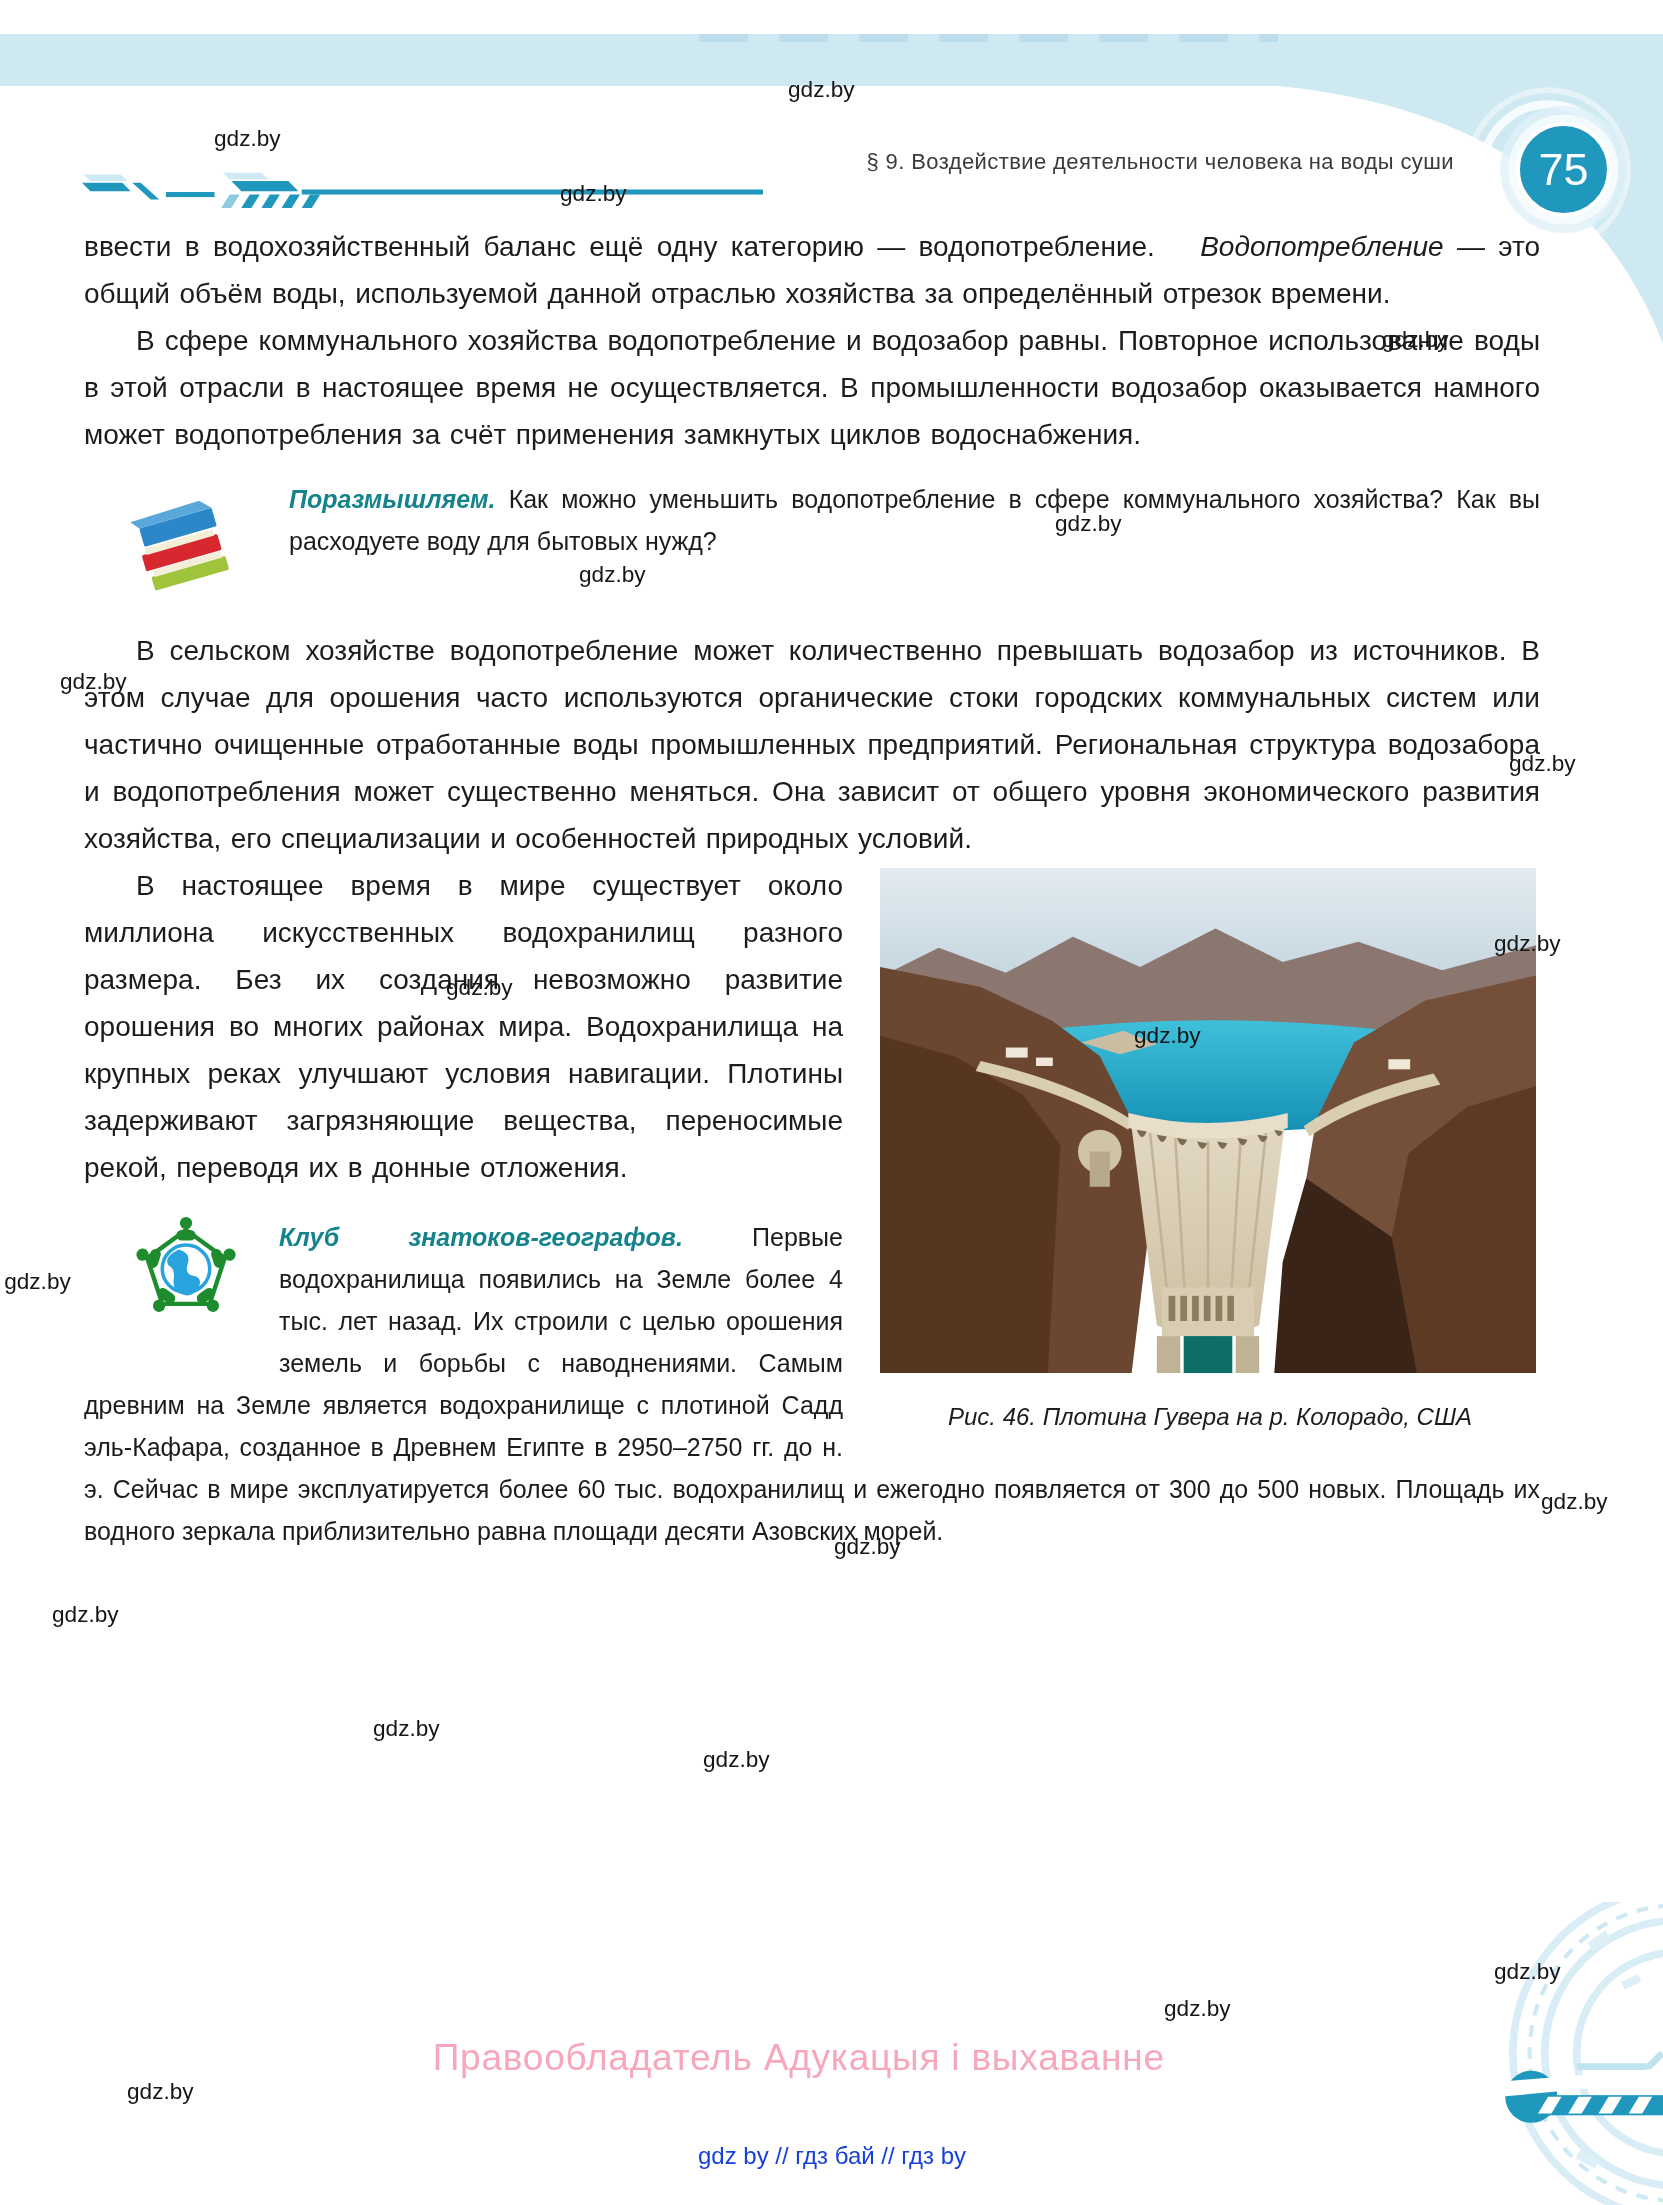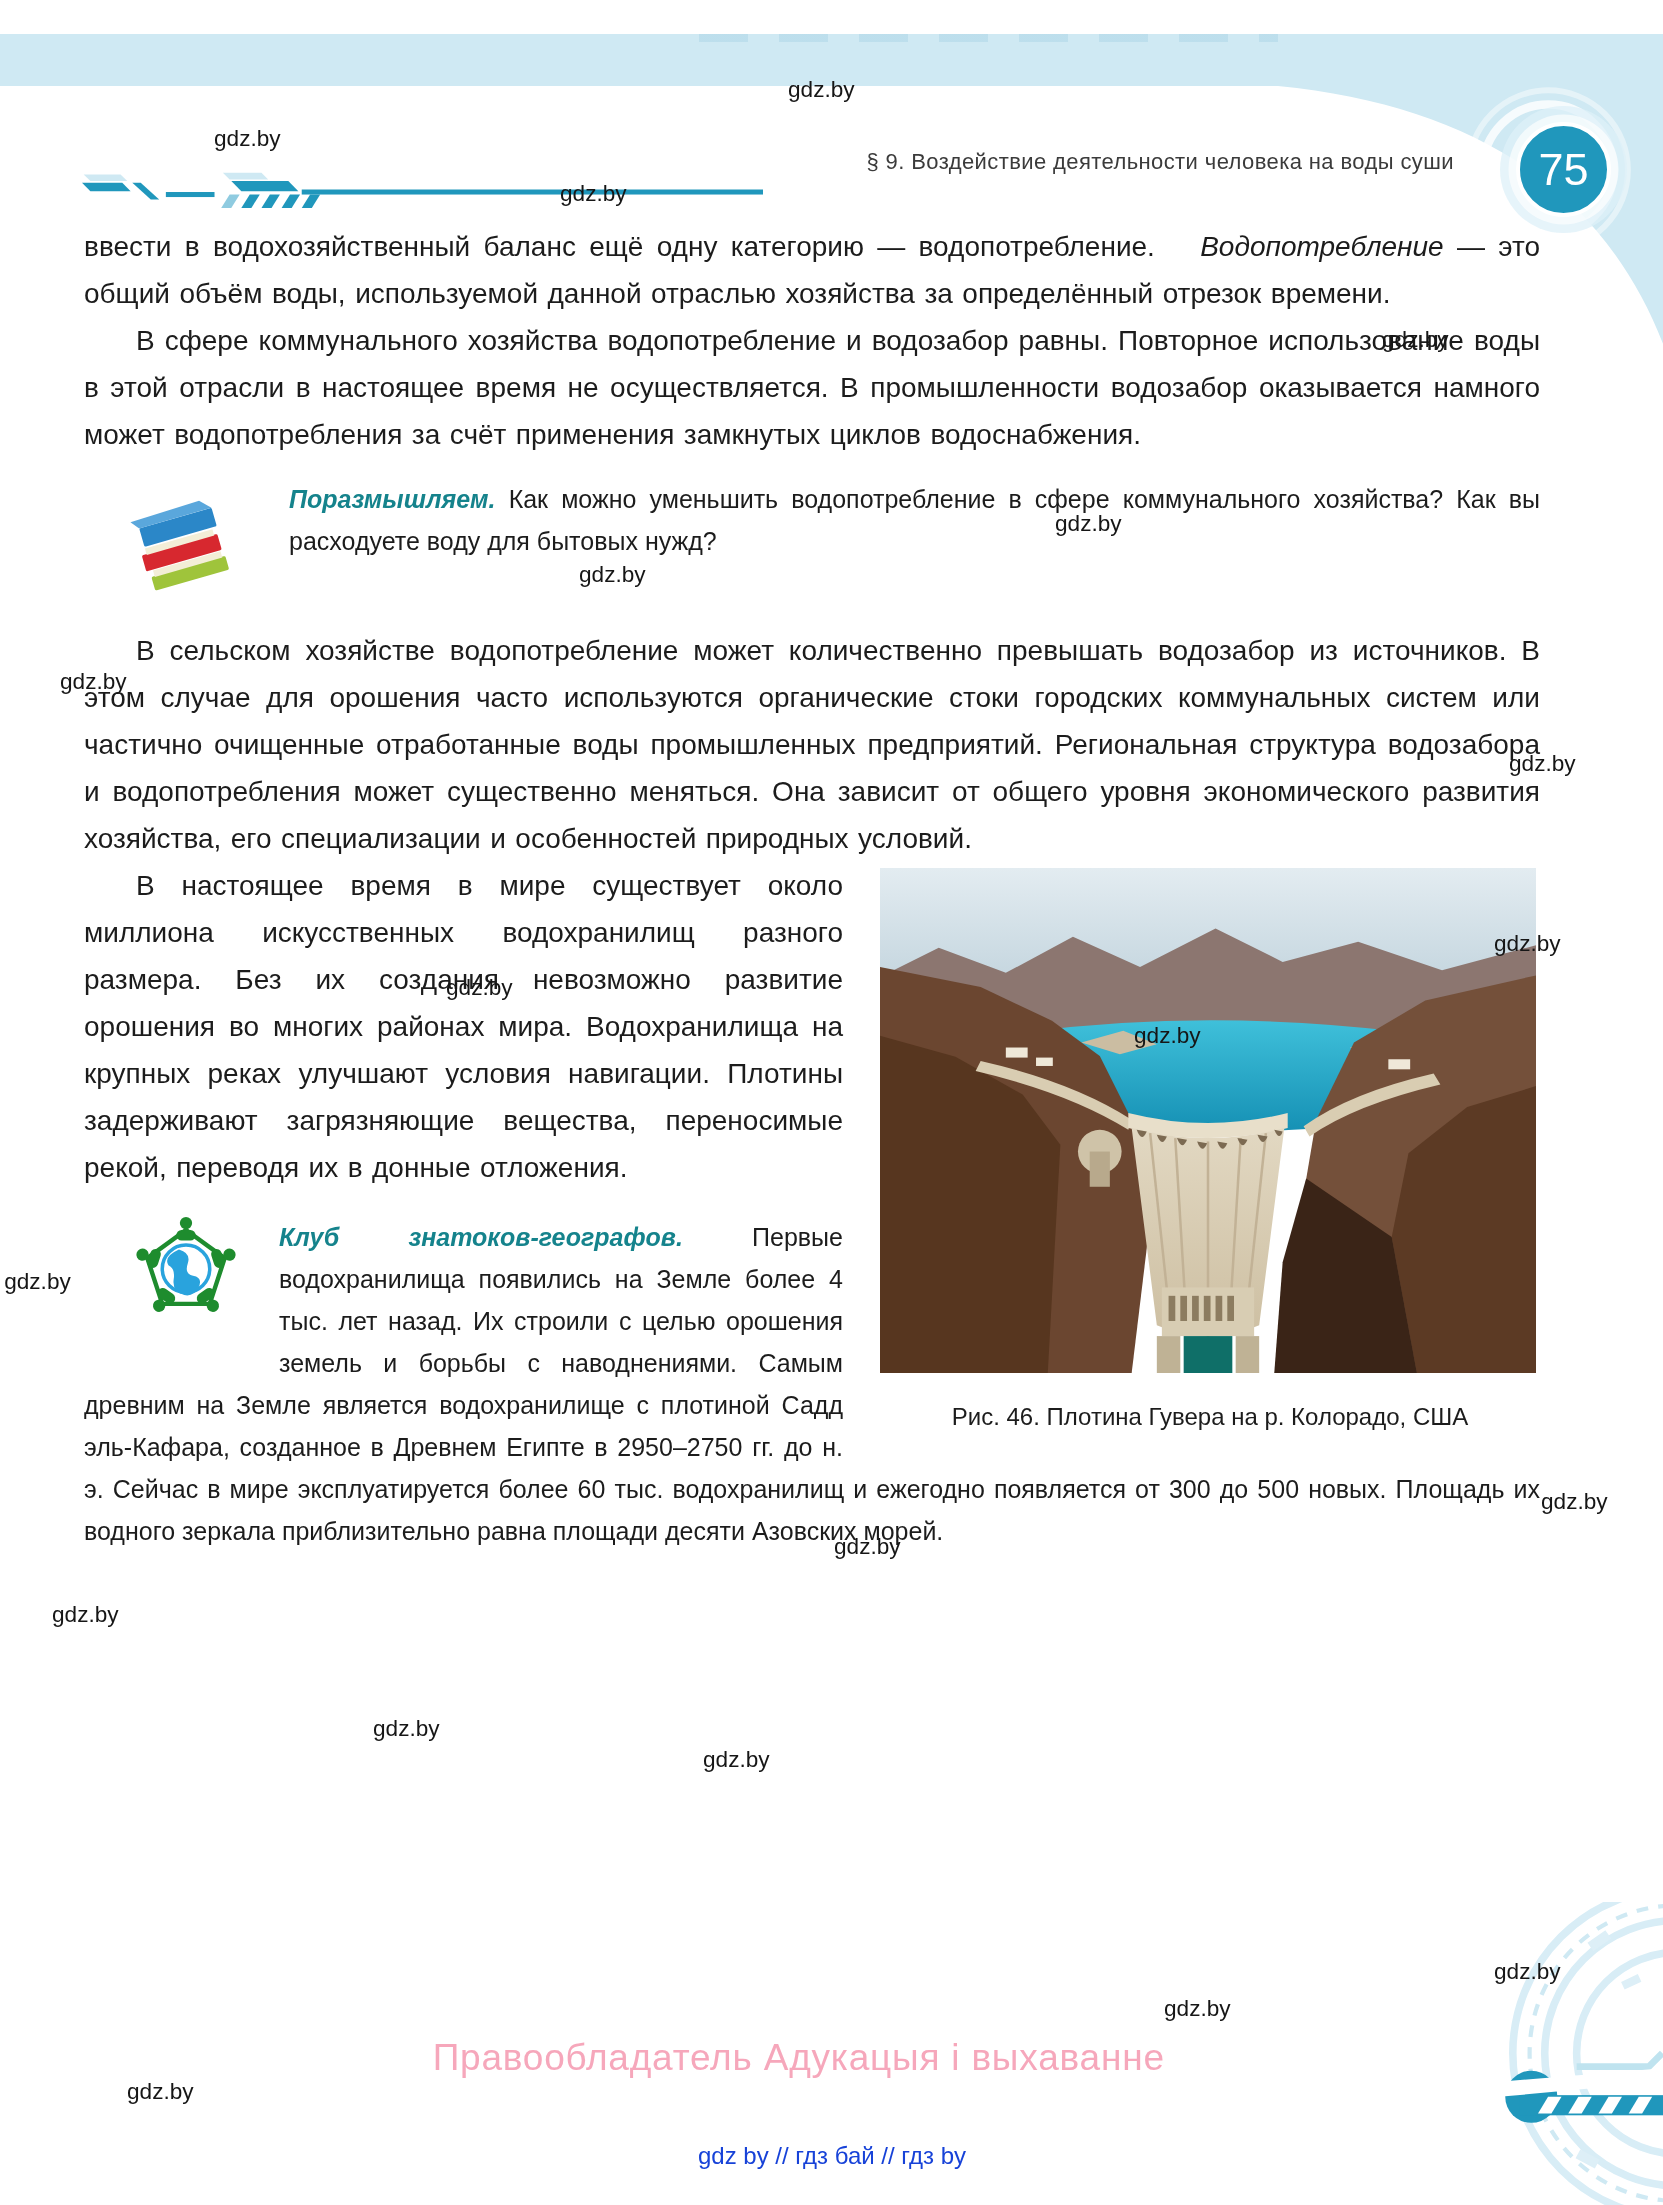--- a/index.html
+++ b/index.html
@@ -30,21 +30,21 @@
   .content p.body{font-size:28px;line-height:47px;text-align:justify;text-indent:52px;
          margin:0;word-spacing:1.7px;}
   .content p.lead{text-indent:0;}
   .term{font-style:italic;margin-left:32px;}
 
   .think-block{display:flex;margin:20px 0 17px 0;gap:12px;}
   .think-icon-col{flex:0 0 149px;margin-left:44px;padding-top:1.7px;}
   .block-text{font-size:25px;line-height:42px;text-align:justify;flex:1 1 auto;}
   .label{color:#15838c;font-weight:bold;font-style:italic;}
 
-  figure.dam{float:right;width:660px;margin:6.7px 0 5px 37px;padding:0;}
+  figure.dam{float:right;width:660px;margin:6.7px 0 5px 37px;padding:0;font-style:italic;}
   figure.dam svg{display:block;}
   figcaption{font-size:24px;margin-top:30px;text-align:center;color:#1c1c1c;}
 
   .club-block{margin-top:25px;font-size:25px;line-height:42px;text-align:justify;}
   .club-icon{float:left;width:195px;height:127px;}
   .club-icon svg{margin-left:49px;}
 
   .copyright{position:absolute;top:2026px;left:0;width:96%;text-align:center;
          font-size:37px;color:#f6a7bb;letter-spacing:0.8px;margin-top:11px;}
   .bottom-links{position:absolute;top:2142px;left:0;width:100%;text-align:center;

